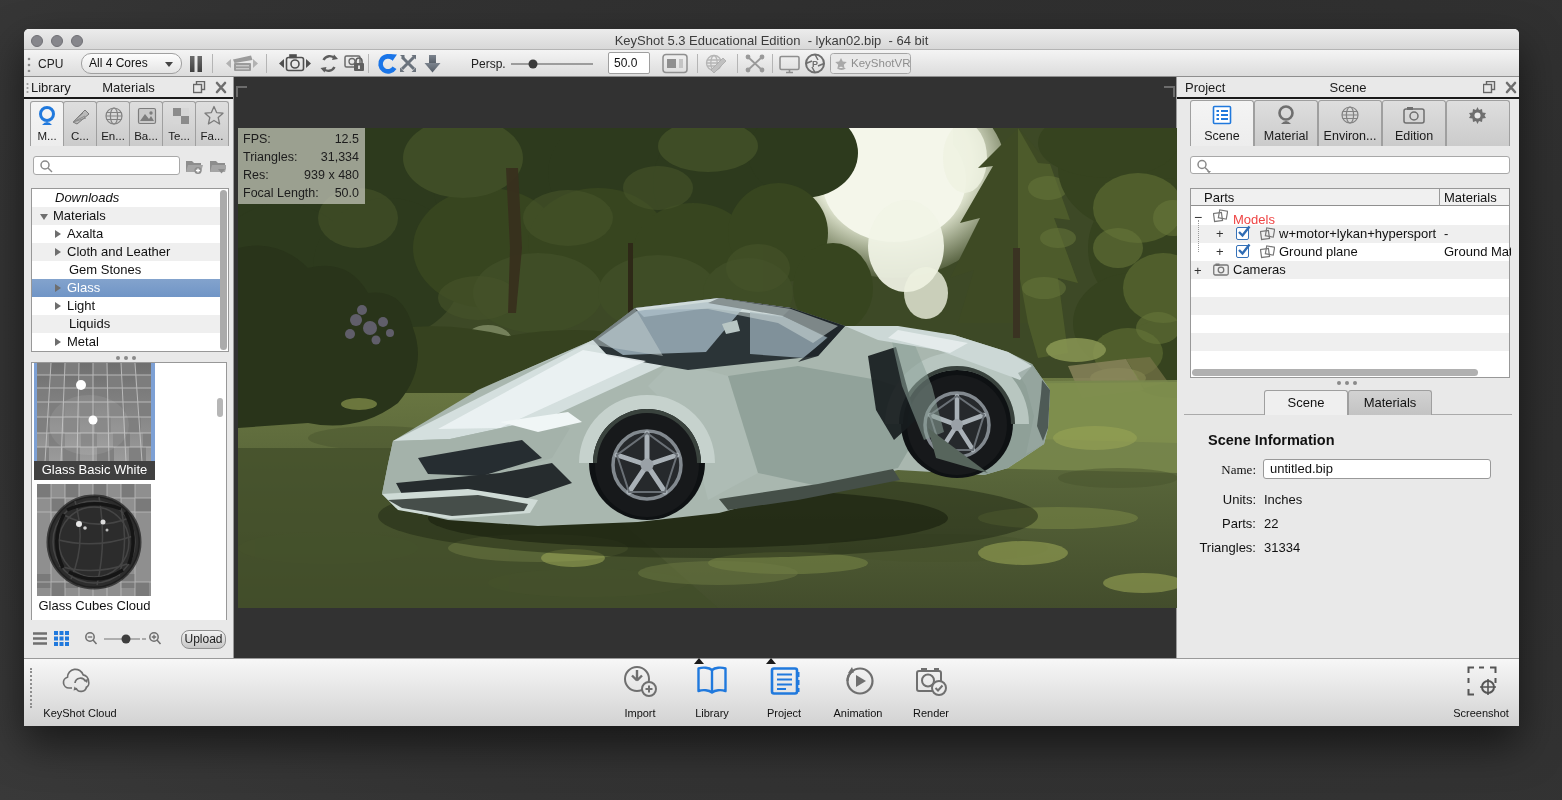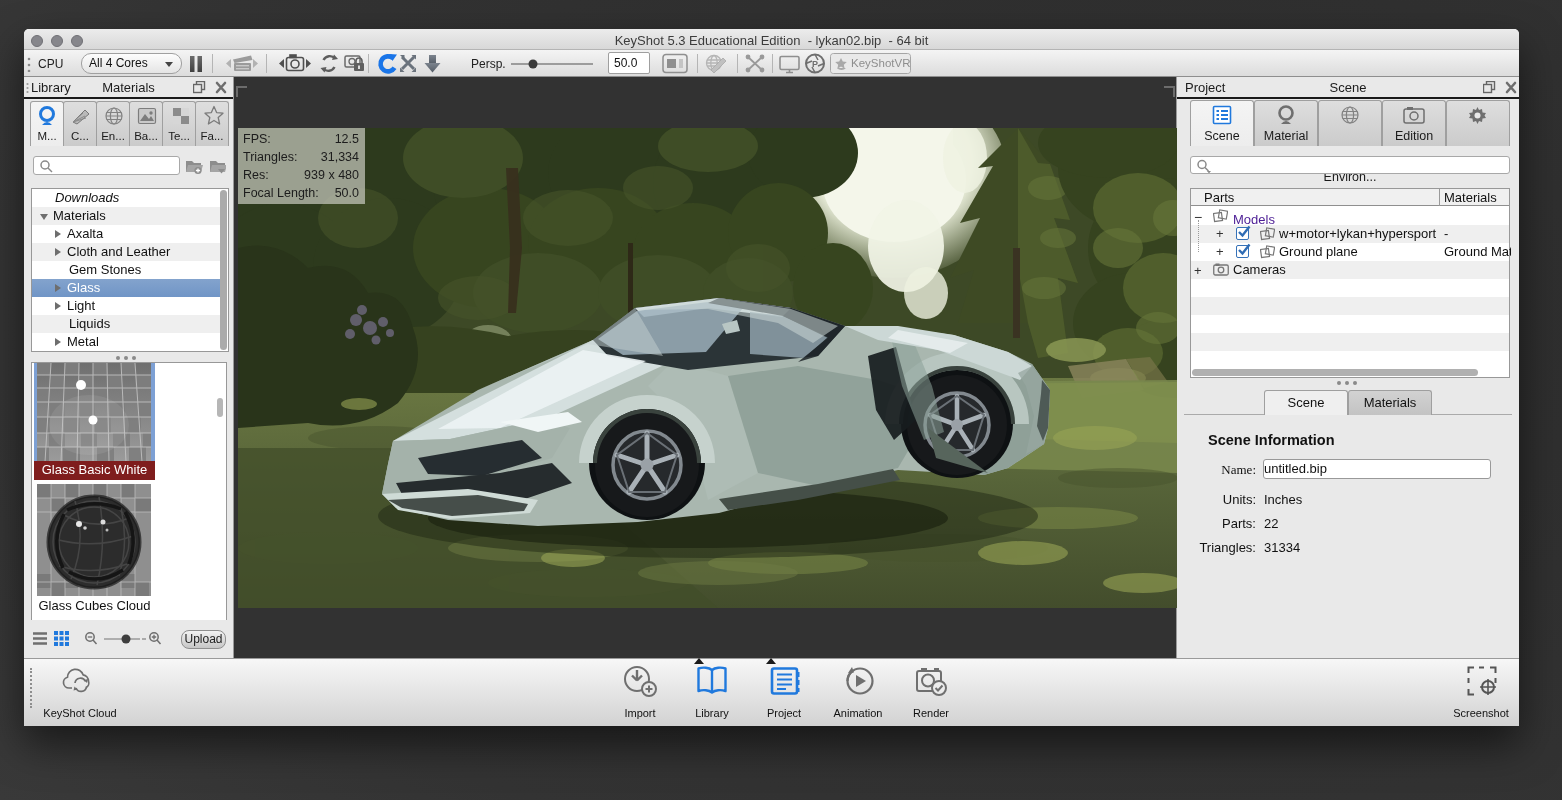--- a/index.html
+++ b/index.html
@@ -540,21 +540,21 @@
       <rect x="92" y="84" width="17" height="15"></rect>
   </g>
   <g stroke="#c8c8c8" stroke-width="1" opacity=".8">
     <path d="M0 12 H114 M0 25 H114 M0 39 H114 M0 54 H114 M0 70 H114 M0 84 H114"></path>
     <path d="M14 0 L8 99 M42 0 L40 99 M70 0 L72 99 M98 0 L105 99 M28 0 L24 99 M56 0 L56 99 M84 0 L89 99"></path>
   </g>
   <circle cx="44" cy="22" r="5" fill="#fff"></circle>
   <circle cx="56" cy="57" r="4.5" fill="#fff"></circle>
   <ellipse cx="52" cy="62" rx="40" ry="30" fill="#ffffff" opacity=".08"></ellipse>
 </svg>
-<div class="abs" style="left:34px; top:461px; width:121px; height:19px; background:#7f1d1d; color:#fff; font-size:13px; text-align:center; line-height:18px;">Glass Basic White</div>
+<div class="abs" style="left:34px; top:461px; width:121px; height:19px; background:#404040; color:#fff; font-size:13px; text-align:center; line-height:18px;">Glass Basic White</div>
 <svg class="abs" style="left:37px; top:484px;" width="114" height="112" viewBox="0 0 114 112">
   <rect width="114" height="112" fill="#8f8f8f"></rect>
   <g fill="#7a7a7a">
     <rect x="0" y="0" width="14" height="14"></rect>
       <rect x="28" y="0" width="14" height="14"></rect>
       <rect x="56" y="0" width="14" height="14"></rect>
       <rect x="84" y="0" width="14" height="14"></rect>
     <rect x="14" y="14" width="14" height="14"></rect>
       <rect x="42" y="14" width="14" height="14"></rect>
       <rect x="70" y="14" width="14" height="14"></rect>
@@ -627,21 +627,21 @@
   <path d="M24 2 L32 11 M32 2 L24 11" stroke="#6e6e6e" stroke-width="2.6" stroke-linecap="round"></path>
 </svg>
 
 <div class="tab sel" style="left:1190px; top:100px; width:64px; height:46px;"></div>
 <div class="tab" style="left:1254px; top:100px; width:64px; height:46px;"></div>
 <div class="tab" style="left:1318px; top:100px; width:64px; height:46px;"></div>
 <div class="tab" style="left:1382px; top:100px; width:64px; height:46px;"></div>
 <div class="tab" style="left:1446px; top:100px; width:64px; height:46px;"></div>
 <div class="abs" style="left:1190px; top:129px; width:64px; text-align:center; font-size:12.5px; color:#1a1a1a;">Scene</div>
 <div class="abs" style="left:1254px; top:129px; width:64px; text-align:center; font-size:12.5px; color:#1a1a1a;">Material</div>
-<div class="abs" style="left:1318px; top:129px; width:64px; text-align:center; font-size:12.5px; color:#1a1a1a;margin-top:41px;">Environ...</div>
+<div class="abs" style="left:1318px; top:129px; width:64px; text-align:center; font-size:12.5px; color:#1a1a1a;">Environ...</div>
 <div class="abs" style="left:1382px; top:129px; width:64px; text-align:center; font-size:12.5px; color:#1a1a1a;">Edition</div>
 <div class="abs" style="left:1446px; top:129px; width:64px; text-align:center; font-size:12.5px; color:#1a1a1a;margin-top:27px;">Settings</div>
 <svg class="abs" style="left:1212px; top:105px;" width="20" height="20" viewBox="0 0 20 20">
   <rect x="1.5" y="1.5" width="17" height="17" rx="1" fill="#fff" stroke="#2079dd" stroke-width="1.6"></rect>
   <g stroke="#2079dd" stroke-width="1.8">
       <path d="M4.5 6 H7 M4.5 10 H7 M4.5 14 H7"></path>
       <path d="M9 6 H16 M9 10 H16 M9 14 H16"></path>
     </g>
 </svg>
 <svg class="abs" style="left:1276px; top:104px;" width="20" height="22" viewBox="0 0 20 22">
@@ -688,21 +688,21 @@
 <div class="trow alt" style="left:1191px; top:333px; width:318px;"></div>
 <div class="trow" style="left:1191px; top:351px; width:318px;"></div>
 
 <div class="abs" style="left:1194px; top:209px; width:14px; font-size:14px; color:#333;">−</div>
 <svg class="abs" style="left:1213px; top:209px;" width="15" height="14" viewBox="0 0 15 14">
     <g fill="none" stroke="#777" stroke-width="1.2">
       <rect x="1" y="4" width="8" height="8" transform="rotate(-8 5 8)"></rect>
       <rect x="6" y="1.5" width="8" height="8" transform="rotate(10 10 5.5)"></rect>
     </g>
   </svg>
-<div class="abs" style="left:1233px; top:212px; font-size:13px; color:#4c1d95;">Models</div>
+<div class="abs" style="left:1233px; top:212px; font-size:13px; color:#ef4444;">Models</div>
 <div class="abs" style="left:1216px; top:226px; width:14px; font-size:13px; color:#333;">+</div>
 <div class="abs" style="left:1236px; top:227px; width:13px; height:13px; background:#fff; border:1.5px solid #3672b8; border-radius:2px;"></div>
 <svg class="abs" style="left:1236px; top:224px;" width="16" height="16" viewBox="0 0 16 16">
     <path d="M3 8 L6.5 11.5 L13.5 2.5" fill="none" stroke="#2f6cb4" stroke-width="2.4"></path>
   </svg>
 <svg class="abs" style="left:1260px; top:227px;" width="15" height="14" viewBox="0 0 15 14">
     <g fill="none" stroke="#777" stroke-width="1.2">
       <rect x="1" y="4" width="8" height="8" transform="rotate(-8 5 8)"></rect>
       <rect x="6" y="1.5" width="8" height="8" transform="rotate(10 10 5.5)"></rect>
     </g>
@@ -738,21 +738,21 @@
     <i style="left:16px;"></i>
   </div>
 
 <div class="abs" style="left:1264px; top:390px; width:84px; height:25px; background:#efefef; border:1px solid #9f9f9f; border-bottom:none; border-radius:3px 3px 0 0; font-size:13px; color:#111; text-align:center; line-height:24px;">Scene</div>
 <div class="abs" style="left:1348px; top:390px; width:84px; height:25px; background:linear-gradient(#d2d2d2,#c3c3c3); border:1px solid #9f9f9f; border-bottom:none; border-radius:3px 3px 0 0; font-size:13px; color:#111; text-align:center; line-height:24px;">Materials</div>
 <div class="abs" style="left:1184px; top:414px; width:80px; height:1px; background:#aaa;"></div>
 <div class="abs" style="left:1432px; top:414px; width:80px; height:1px; background:#aaa;"></div>
 
 <div class="abs" style="left:1208px; top:432px; font-size:14.5px; font-weight:bold; color:#111;">Scene Information</div>
 <div class="abs" style="left:1156px; top:462px; width:100px; text-align:right; font-size:13px; color:#111;font-family:Liberation Serif, serif;">Name:</div>
-<div class="abs" style="left:1263px; top:459px; width:228px; height:20px; background:#fff; border:1px solid #999; border-radius:3px; font-size:13px; color:#111; line-height:18px; ">untitled.bip</div>
+<div class="abs" style="left:1263px; top:459px; width:228px; height:20px; background:#fff; border:1px solid #999; border-radius:3px; font-size:13px; color:#111; line-height:18px; padding-left:6px;">untitled.bip</div>
 <div class="abs" style="left:1156px; top:492px; width:100px; text-align:right; font-size:13px; color:#111;">Units:</div>
 <div class="abs" style="left:1264px; top:492px; font-size:13px; color:#111;">Inches</div>
 <div class="abs" style="left:1156px; top:516px; width:100px; text-align:right; font-size:13px; color:#111;">Parts:</div>
 <div class="abs" style="left:1264px; top:516px; font-size:13px; color:#111;">22</div>
 <div class="abs" style="left:1156px; top:540px; width:100px; text-align:right; font-size:13px; color:#111;">Triangles:</div>
 <div class="abs" style="left:1264px; top:540px; font-size:13px; color:#111;">31334</div>
 
 <div id="bbar"></div>
 
 <div class="abs" style="left:30px; top:668px; width:3px; height:40px; border-left:2px dotted #8e8e8e;"></div>

